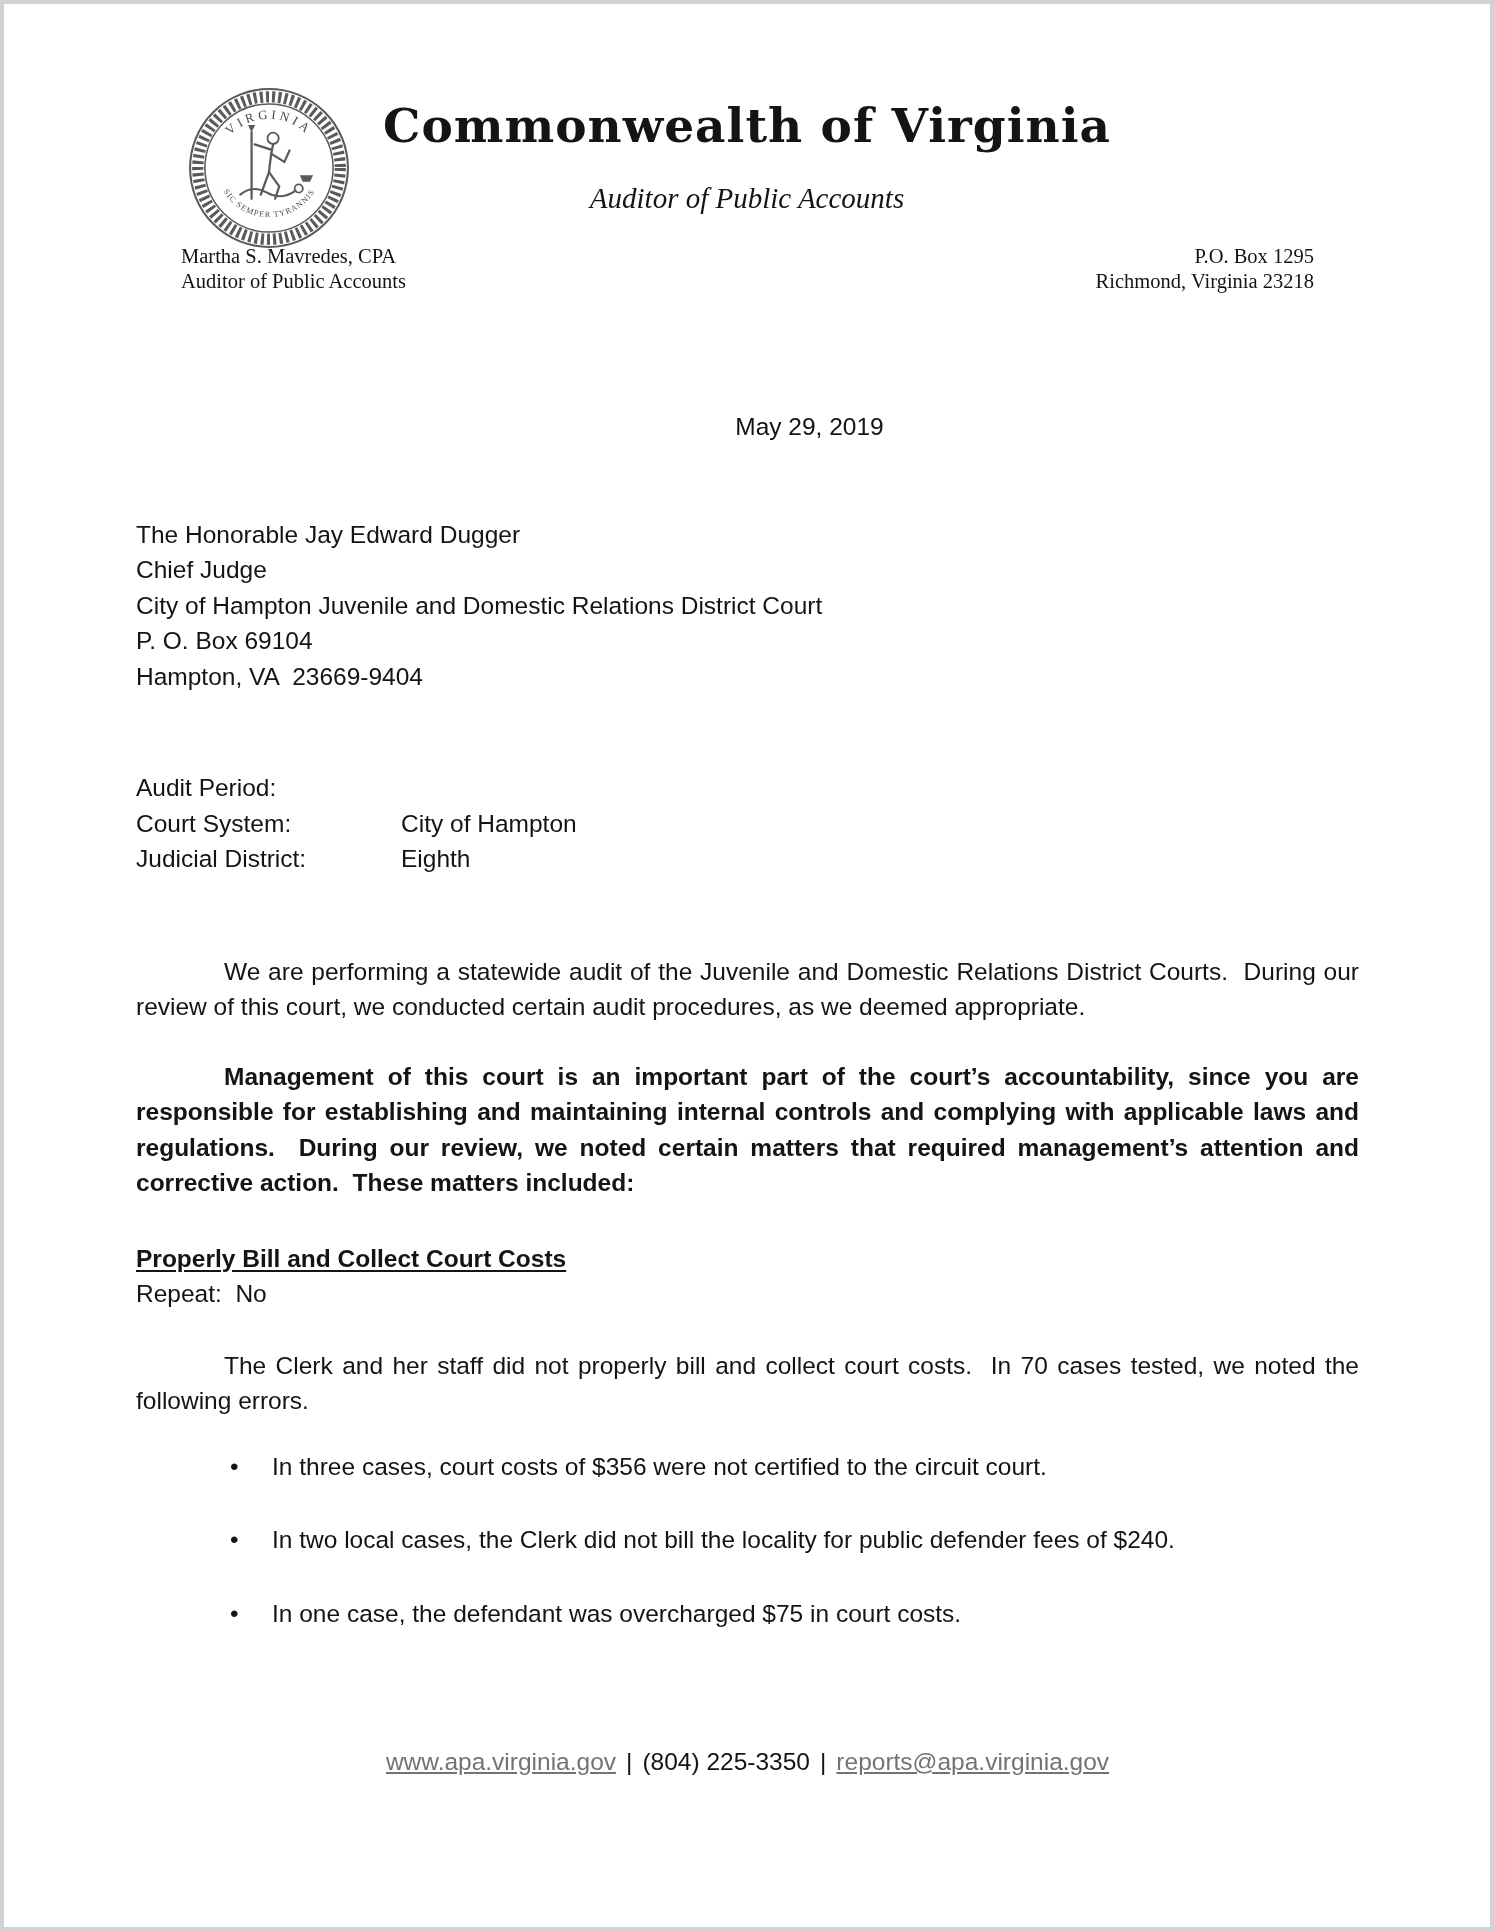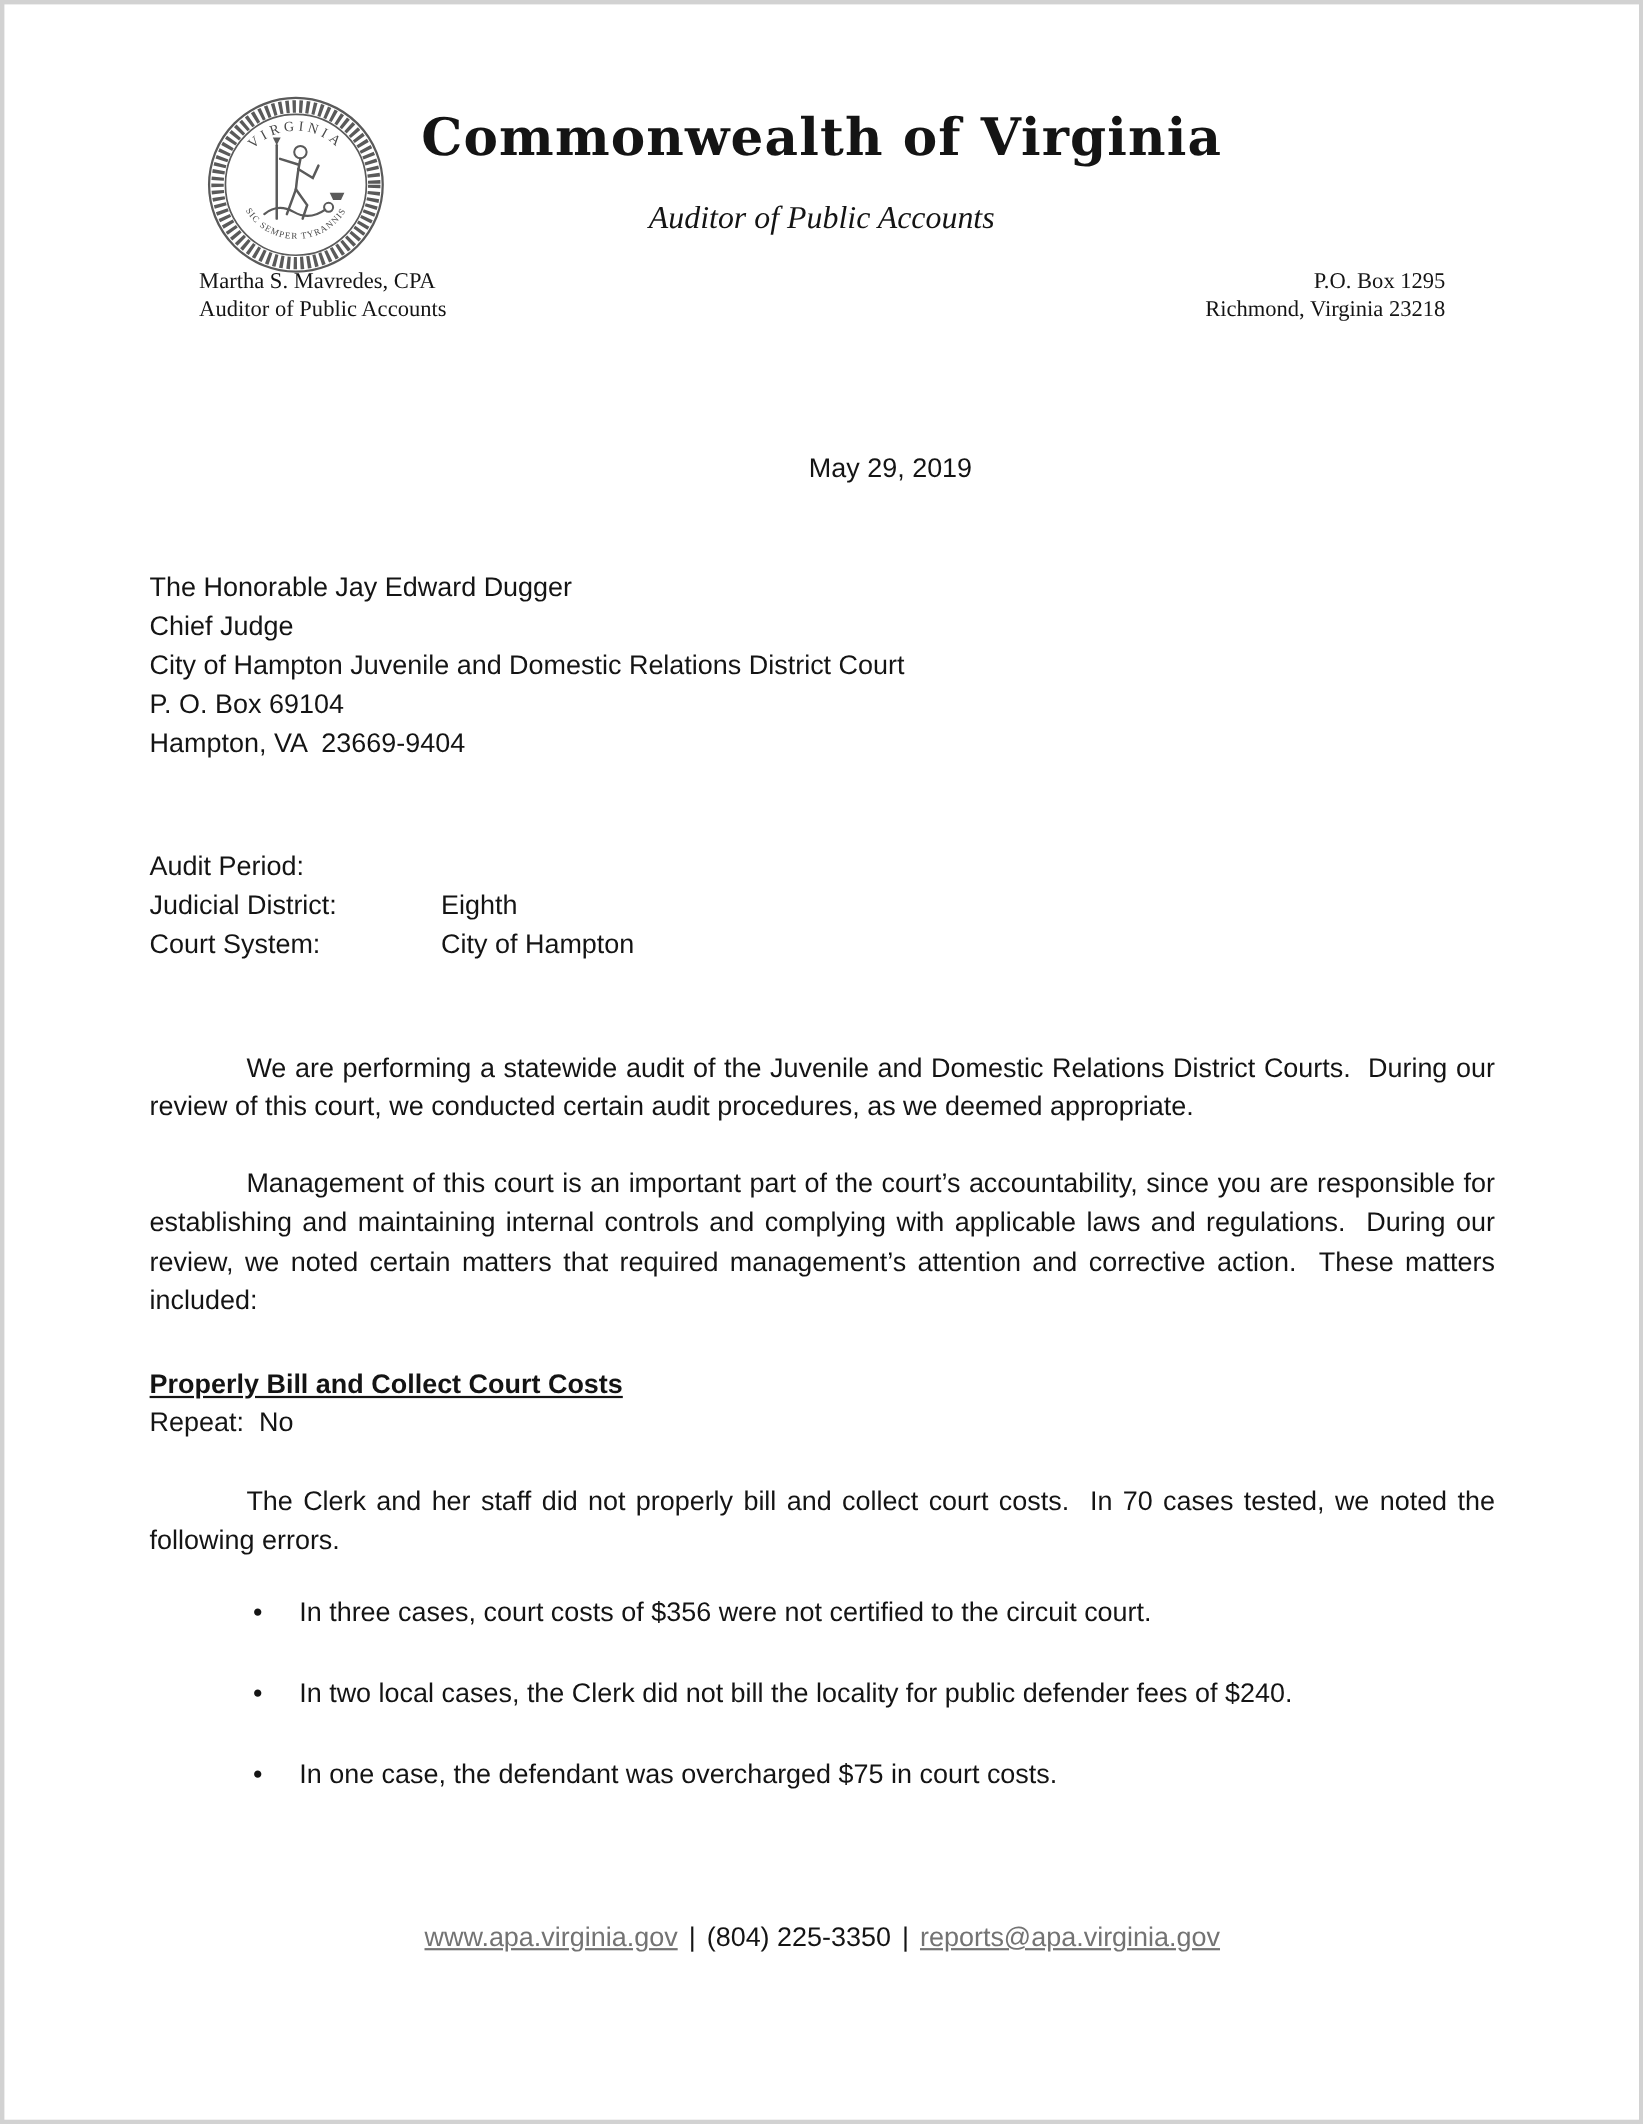--- a/index.html
+++ b/index.html
@@ -52,21 +52,21 @@
   .recipient{margin-top:72px;}
   .audit-info{margin-top:76px;}
   .audit-row{display:flex;}
   .audit-label{width:265px;flex:none;}
   .para{
     text-align:justify;
     text-indent:88px;
     white-space:pre-wrap;
   }
   .p1{margin-top:77px;}
-  .p2{margin-top:34px;}
+  .p2{margin-top:34px;font-weight:bold;}
   .finding-heading{
     margin-top:40px;
     font-weight:bold;
     text-decoration:underline;
     text-underline-offset:3px;
   }
   .p3{margin-top:36px;}
   .bullet-list{margin:30px 0 0 0;padding:0;list-style:none;}
   .bullet-list li{position:relative;padding-left:136px;margin-bottom:38px;}
   .bullet-list li:last-child{margin-bottom:0;}
@@ -142,26 +142,26 @@
       <div class="pre">City of Hampton Juvenile and Domestic Relations District Court</div>
       <div class="pre">P. O. Box 69104</div>
       <div class="pre">Hampton, VA  23669-9404</div>
     </div>
 
     <div class="audit-info">
       <div class="audit-row">
         <div class="audit-label">Audit Period:</div>
       </div>
       <div class="audit-row">
+        <div class="audit-label">Court System:</div>
+        <div>City of Hampton</div>
+      </div>
+      <div class="audit-row">
         <div class="audit-label">Judicial District:</div>
         <div>Eighth</div>
-      </div>
-      <div class="audit-row">
-        <div class="audit-label">Court System:</div>
-        <div>City of Hampton</div>
       </div>
     </div>
 
     <div class="para p1">We are performing a statewide audit of the Juvenile and Domestic Relations District Courts.  During our review of this court, we conducted certain audit procedures, as we deemed appropriate.</div>
 
     <div class="para p2">Management of this court is an important part of the court’s accountability, since you are responsible for establishing and maintaining internal controls and complying with applicable laws and regulations.  During our review, we noted certain matters that required management’s attention and corrective action.  These matters included:</div>
 
     <div class="finding-heading">Properly Bill and Collect Court Costs</div>
     <div class="pre">Repeat:  No</div>
 

